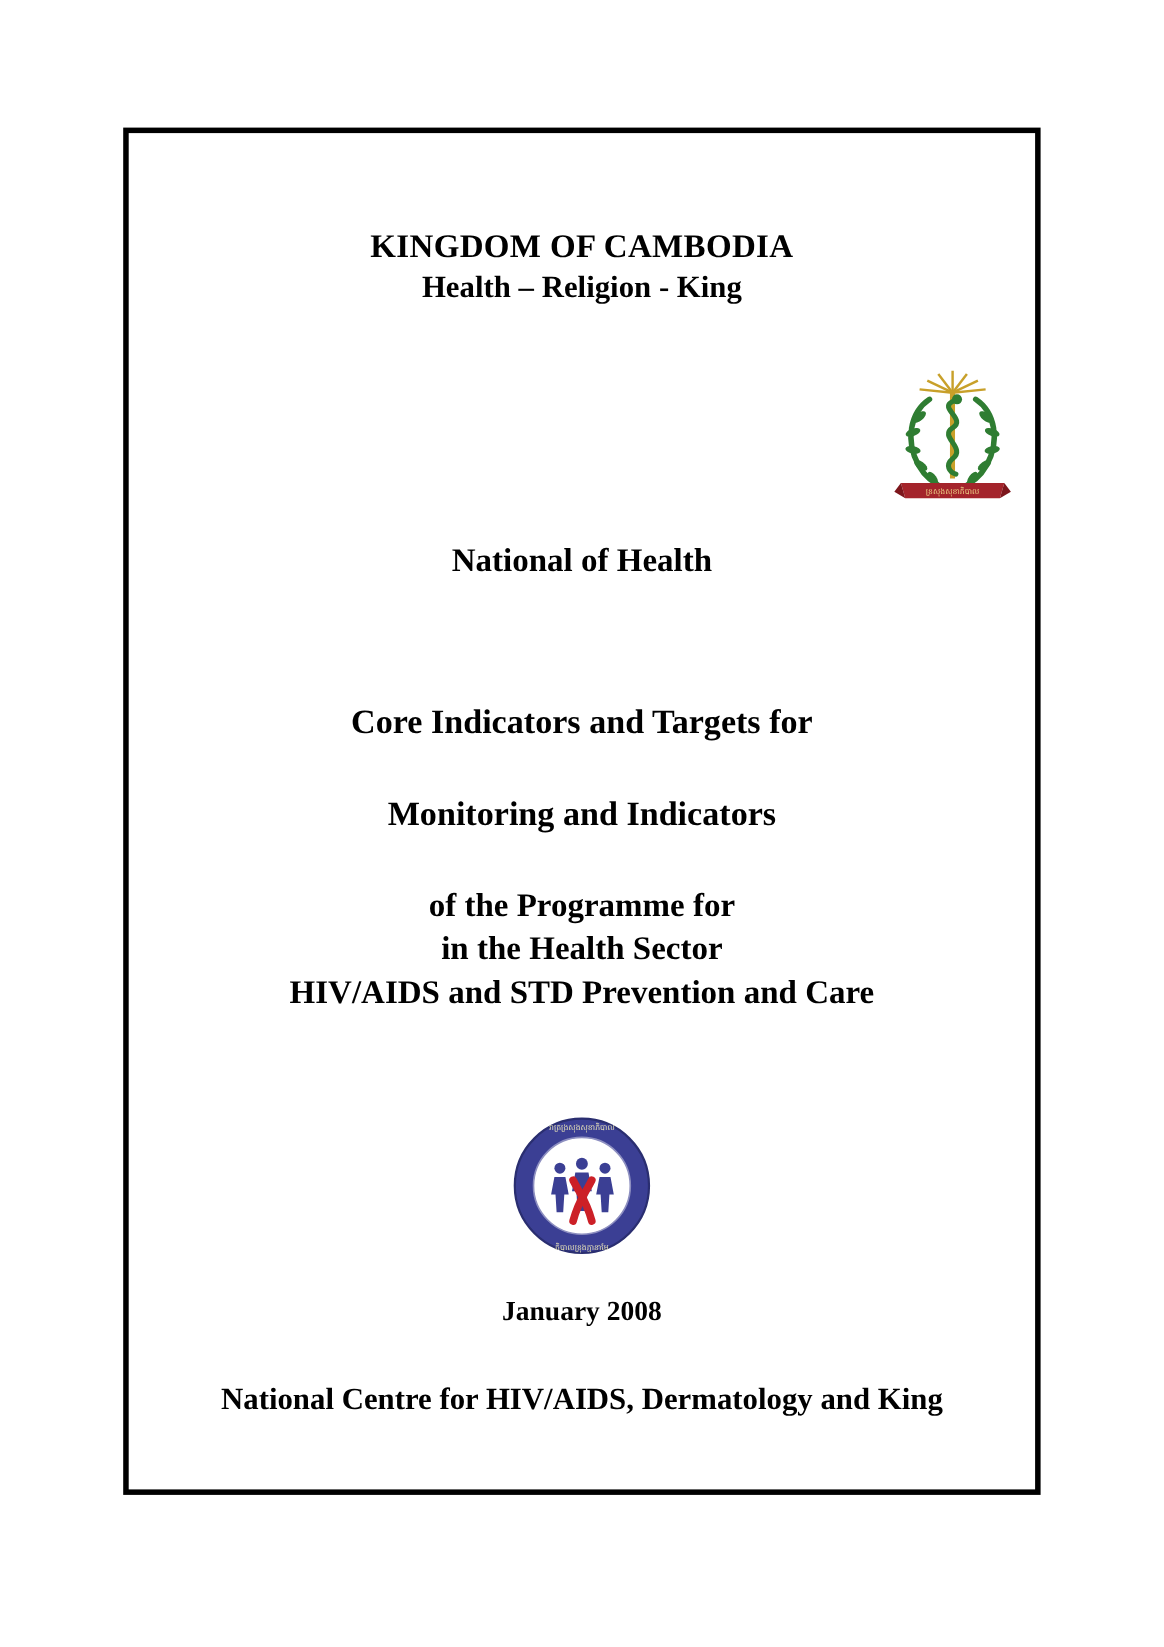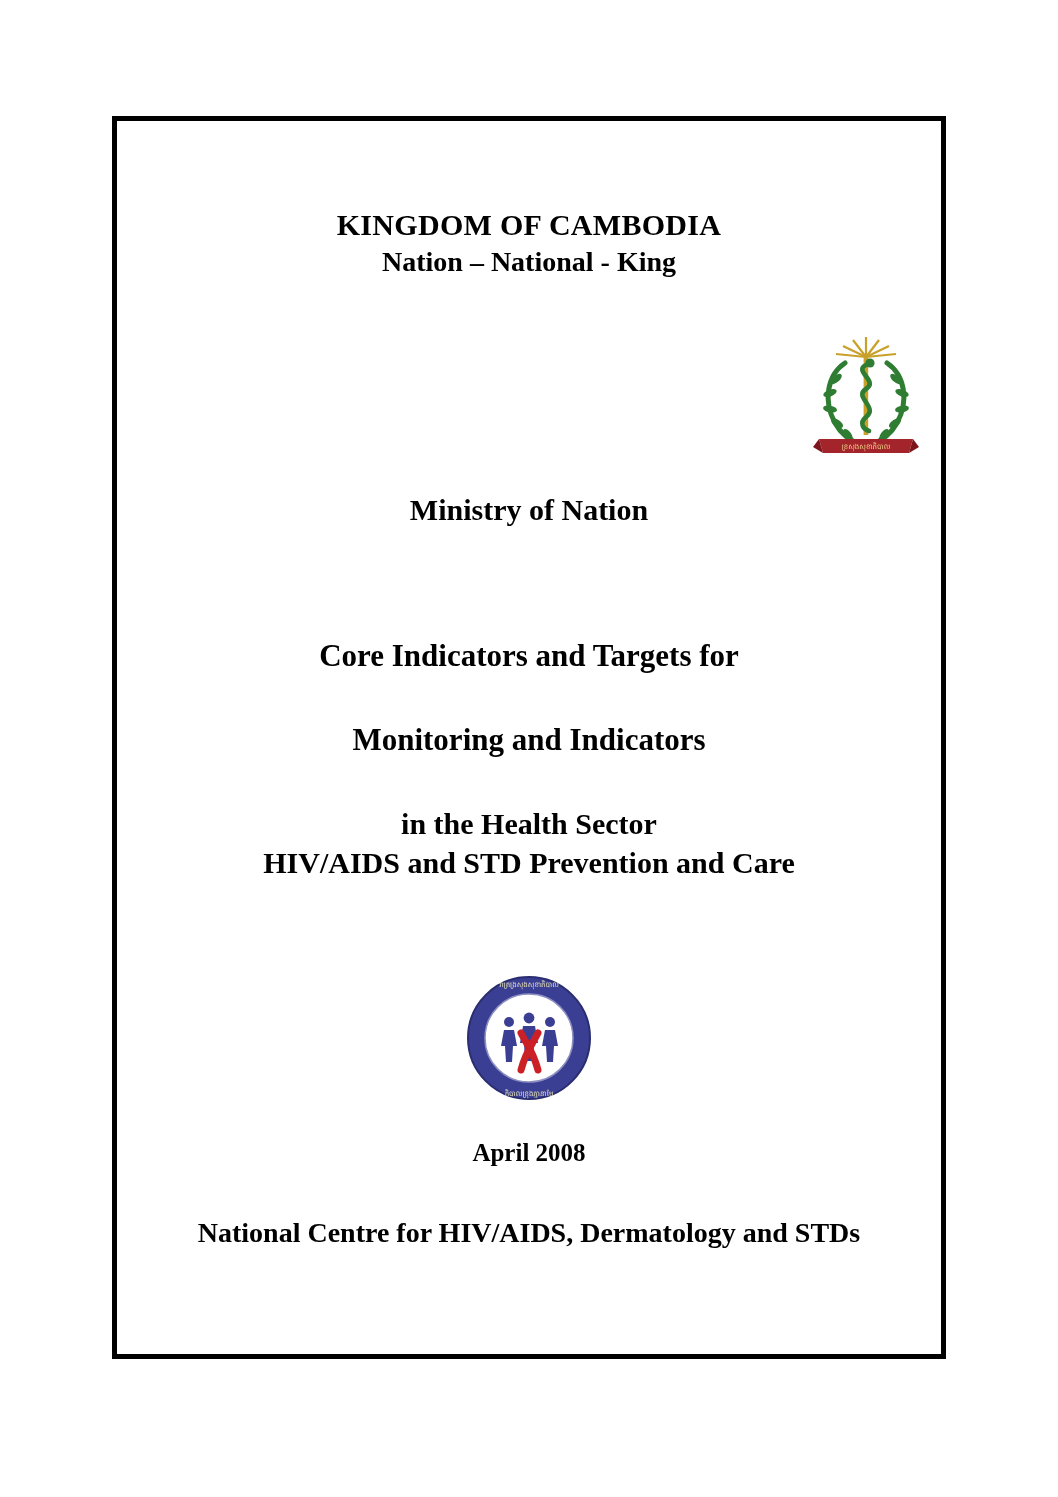--- a/index.html
+++ b/index.html
@@ -105,21 +105,21 @@
 </style>
 </head>
 <body>
 
 <div class="page">
   <div class="cover-frame">
     <div class="inner">
 
       <div class="kingdom-block">
         <div class="kingdom-title">KINGDOM OF CAMBODIA</div>
-        <div class="kingdom-sub">Nation – National - King</div>
+        <div class="kingdom-sub">Health – Religion - King</div>
       </div>
 
       <div class="emblem-wrap">
         <svg width="150" height="140" viewBox="0 0 150 140">
 
           <g stroke="#c8a02a" stroke-width="2.2" fill="none">
             <path d="M75 30 L75 10"></path>
             <path d="M75 30 L62 13"></path>
             <path d="M75 30 L88 13"></path>
             <path d="M75 30 L52 19"></path>
@@ -148,27 +148,28 @@
           <path d="M75 38 C62 44 88 54 75 62 C62 70 88 80 75 90 C68 96 72 102 78 104" fill="none" stroke="#2f7d32" stroke-width="4.6" stroke-linecap="round"></path>
           <circle cx="79" cy="36" r="4.6" fill="#2f7d32"></circle>
 
           <path d="M28 112 L122 112 L118 126 L32 126 Z" fill="#a4242b"></path>
           <path d="M28 112 L22 120 L32 126 Z" fill="#7d161c"></path>
           <path d="M122 112 L128 120 L118 126 Z" fill="#7d161c"></path>
           <text x="75" y="122" font-size="7" fill="#f0d88a" text-anchor="middle" font-family="'Liberation Serif', serif">ខ្រសុងសុខាភិបាល</text>
         </svg>
       </div>
 
-      <div class="ministry">Ministry of Nation</div>
+      <div class="ministry">National of Health</div>
 
       <div class="title-block">
         <div class="title-line">Core Indicators and Targets for</div>
         <div class="title-gap"></div>
         <div class="title-line">Monitoring and Indicators</div>
         <div class="title-gap"></div>
+        <div class="title-line sub">of the Programme for</div>
         <div class="title-line sub">in the Health Sector</div>
         <div class="title-line sub">HIV/AIDS and STD Prevention and Care</div>
       </div>
 
       <div class="logo-wrap">
         <svg width="126" height="126" viewBox="0 0 126 126">
           <circle cx="63" cy="63" r="61" fill="#3b3f94"></circle>
           <circle cx="63" cy="63" r="61" fill="none" stroke="#2a2e70" stroke-width="2"></circle>
           <circle cx="63" cy="63" r="44" fill="#ffffff"></circle>
           <circle cx="63" cy="63" r="44" fill="none" stroke="#8d8fc0" stroke-width="1.5"></circle>
@@ -188,19 +189,19 @@
           </g>
 
           <g stroke="#cc2027" stroke-width="7" fill="none" stroke-linecap="round">
             <path d="M55 95 C60 76 66 70 72 58"></path>
             <path d="M72 95 C67 76 61 70 55 58"></path>
           </g>
           <circle cx="63" cy="71" r="4" fill="#cc2027"></circle>
         </svg>
       </div>
 
-      <div class="date">April 2008</div>
-
-      <div class="org">National Centre for HIV/AIDS, Dermatology and STDs</div>
+      <div class="date">January 2008</div>
+
+      <div class="org">National Centre for HIV/AIDS, Dermatology and King</div>
 
     </div>
   </div>
 </div>
 
 </body></html>

